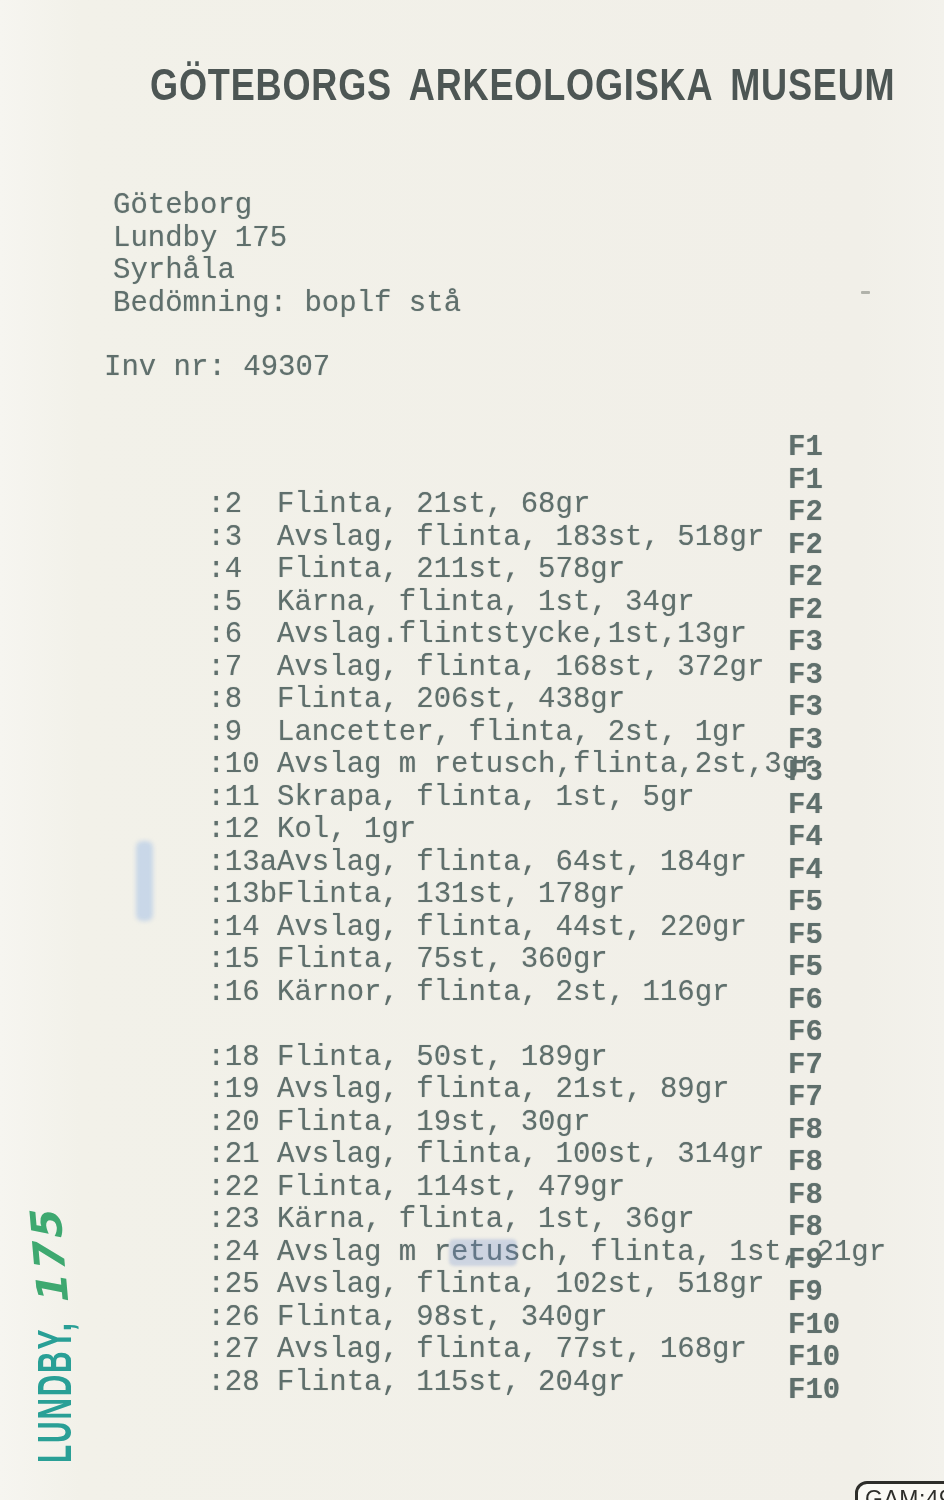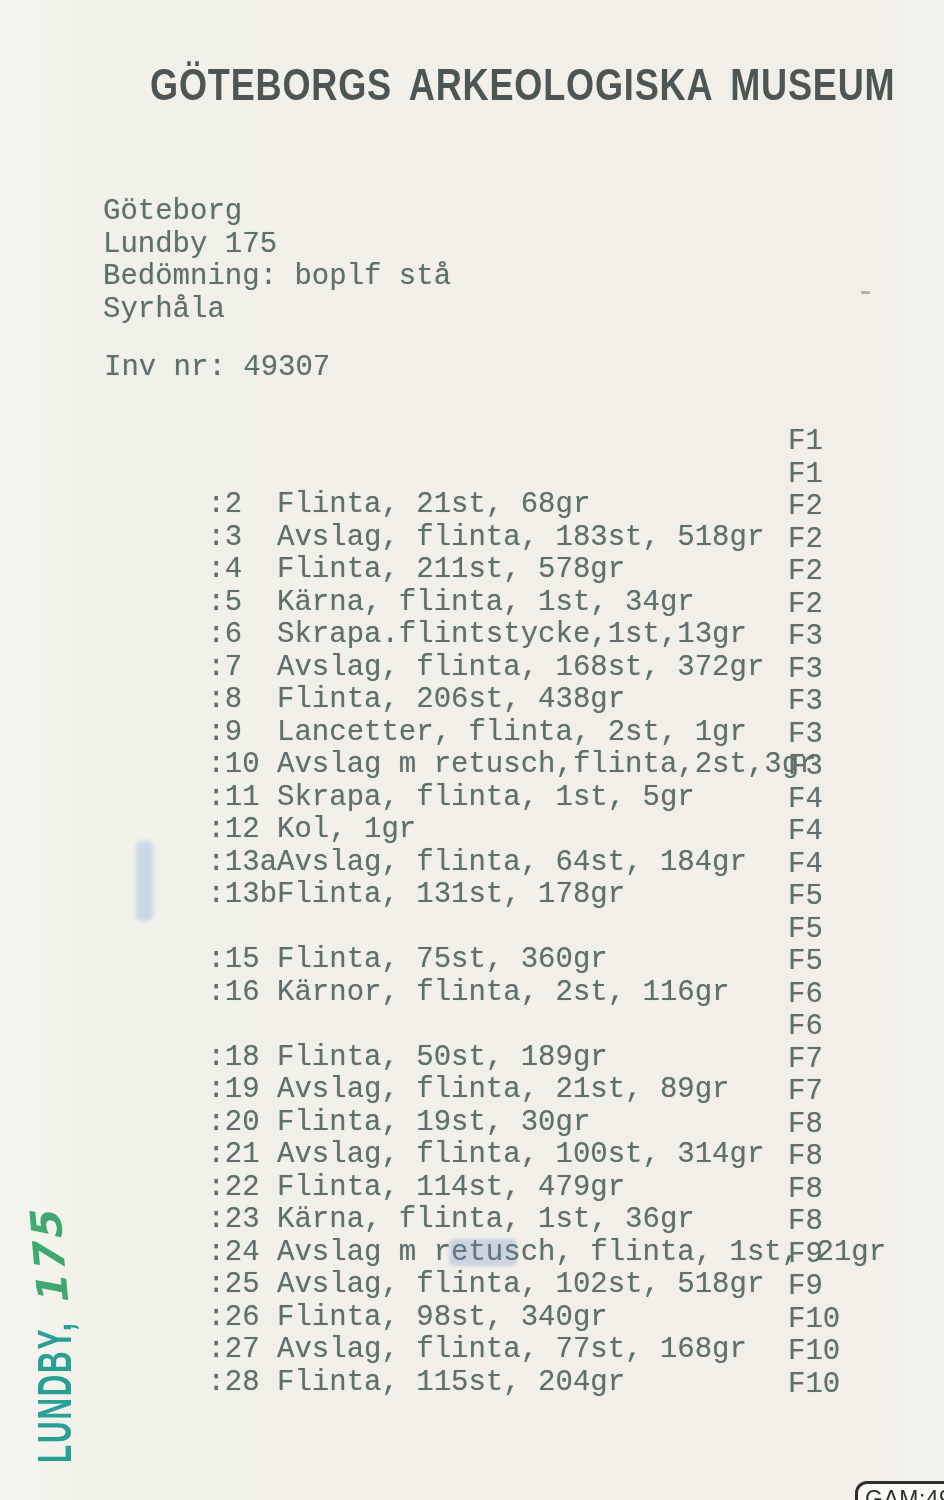--- a/index.html
+++ b/index.html
@@ -20,25 +20,25 @@
     transform:scaleX(0.82);transform-origin:left top;
     white-space:nowrap;
   }
   .type{ 
     color:#5f6f6c;
     font-size:29px;
     line-height:32.5px;
     text-shadow:0 0 1px rgba(95,111,108,0.45);
     white-space:pre;
   }
-  .header-block{position:absolute;left:103px;top:190px;margin-top:6px;}
+  .header-block{position:absolute;left:113px;top:190px;}
   .inv-line{position:absolute;left:104px;top:352px;}
   .items{position:absolute;left:103px;top:424px;width:780px;}
   .row{position:relative;height:32.5px;}
-  .row .code{position:absolute;left:685px;top:2px;}
+  .row .code{position:absolute;left:685px;top:8px;font-weight:bold;}
   .smudge{position:absolute;pointer-events:none;}
   .smudge-a{left:136px;top:841px;width:17px;height:80px;
     background:rgba(150,185,230,0.45);filter:blur(2px);border-radius:6px;}
   .smudge-b{left:449px;top:1239px;width:68px;height:27px;
     background:rgba(110,140,205,0.28);filter:blur(1.5px);border-radius:5px;}
   .speck{position:absolute;left:861px;top:291px;width:9px;height:3px;
     background:#8f9089;opacity:0.65;border-radius:1px;}
   .stamp-word{
     position:absolute;left:32px;top:1463px;
     transform:rotate(-90deg) scaleX(0.62);transform-origin:0 0;
@@ -69,22 +69,22 @@
 </head>
 <body>
 
 <div class="page">
 
   <div class="doc-title">GÖTEBORGS ARKEOLOGISKA MUSEUM</div>
 
   <div class="header-block">
     <div class="type">Göteborg</div>
     <div class="type">Lundby 175</div>
+    <div class="type">Syrhåla</div>
     <div class="type">Bedömning: boplf stå</div>
-    <div class="type">Syrhåla</div>
   </div>
 
   <div class="type inv-line">Inv nr: 49307</div>
 
   <div class="items">
     <div class="row type">
       <span class="code">F1</span>
     </div>
 
     <div class="row type">
@@ -101,21 +101,21 @@
       <span class="txt">:4  Flinta, 211st, 578gr</span>
       <span class="code">F2</span>
     </div>
 
     <div class="row type">
       <span class="txt">:5  Kärna, flinta, 1st, 34gr</span>
       <span class="code">F2</span>
     </div>
 
     <div class="row type">
-      <span class="txt">:6  Skrapa.flintstycke,1st,13gr</span>
+      <span class="txt">:6  Avslag.flintstycke,1st,13gr</span>
       <span class="code">F2</span>
     </div>
 
     <div class="row type">
       <span class="txt">:7  Avslag, flinta, 168st, 372gr</span>
       <span class="code">F3</span>
     </div>
 
     <div class="row type">
       <span class="txt">:8  Flinta, 206st, 438gr</span>
@@ -146,20 +146,21 @@
       <span class="txt">:13aAvslag, flinta, 64st, 184gr</span>
       <span class="code">F4</span>
     </div>
 
     <div class="row type">
       <span class="txt">:13bFlinta, 131st, 178gr</span>
       <span class="code">F4</span>
     </div>
 
     <div class="row type">
+      <span class="txt">:14 Avslag, flinta, 44st, 220gr</span>
       <span class="code">F5</span>
     </div>
 
     <div class="row type">
       <span class="txt">:15 Flinta, 75st, 360gr</span>
       <span class="code">F5</span>
     </div>
 
     <div class="row type">
       <span class="txt">:16 Kärnor, flinta, 2st, 116gr</span>

